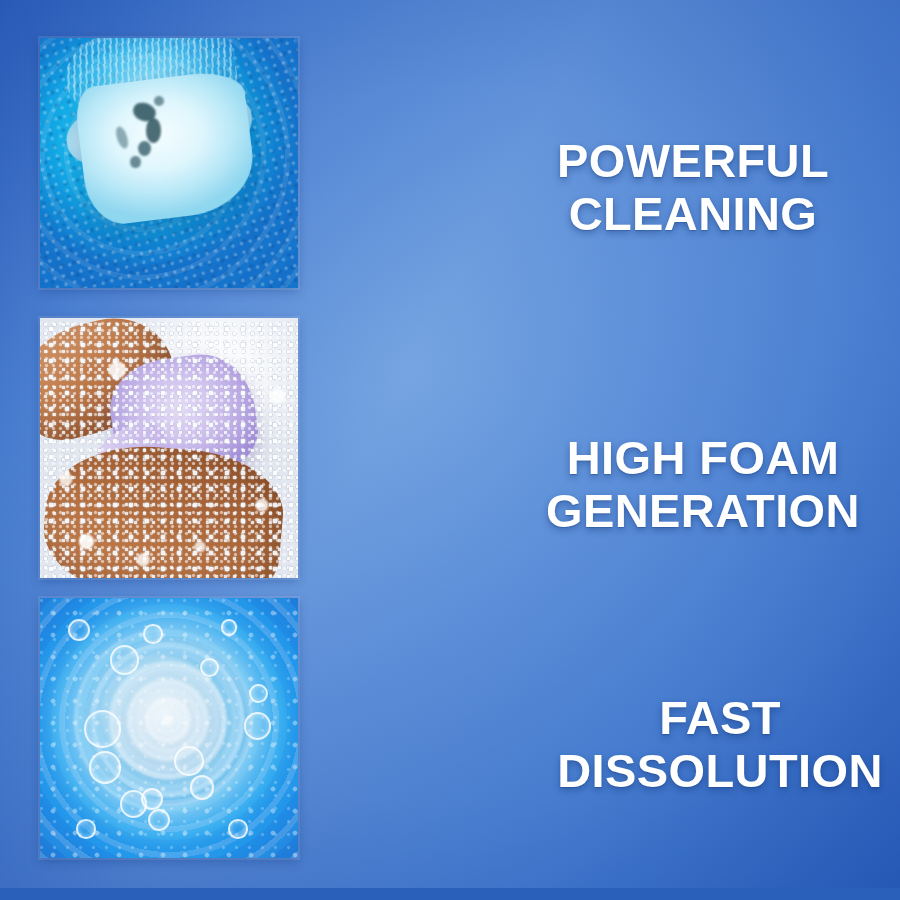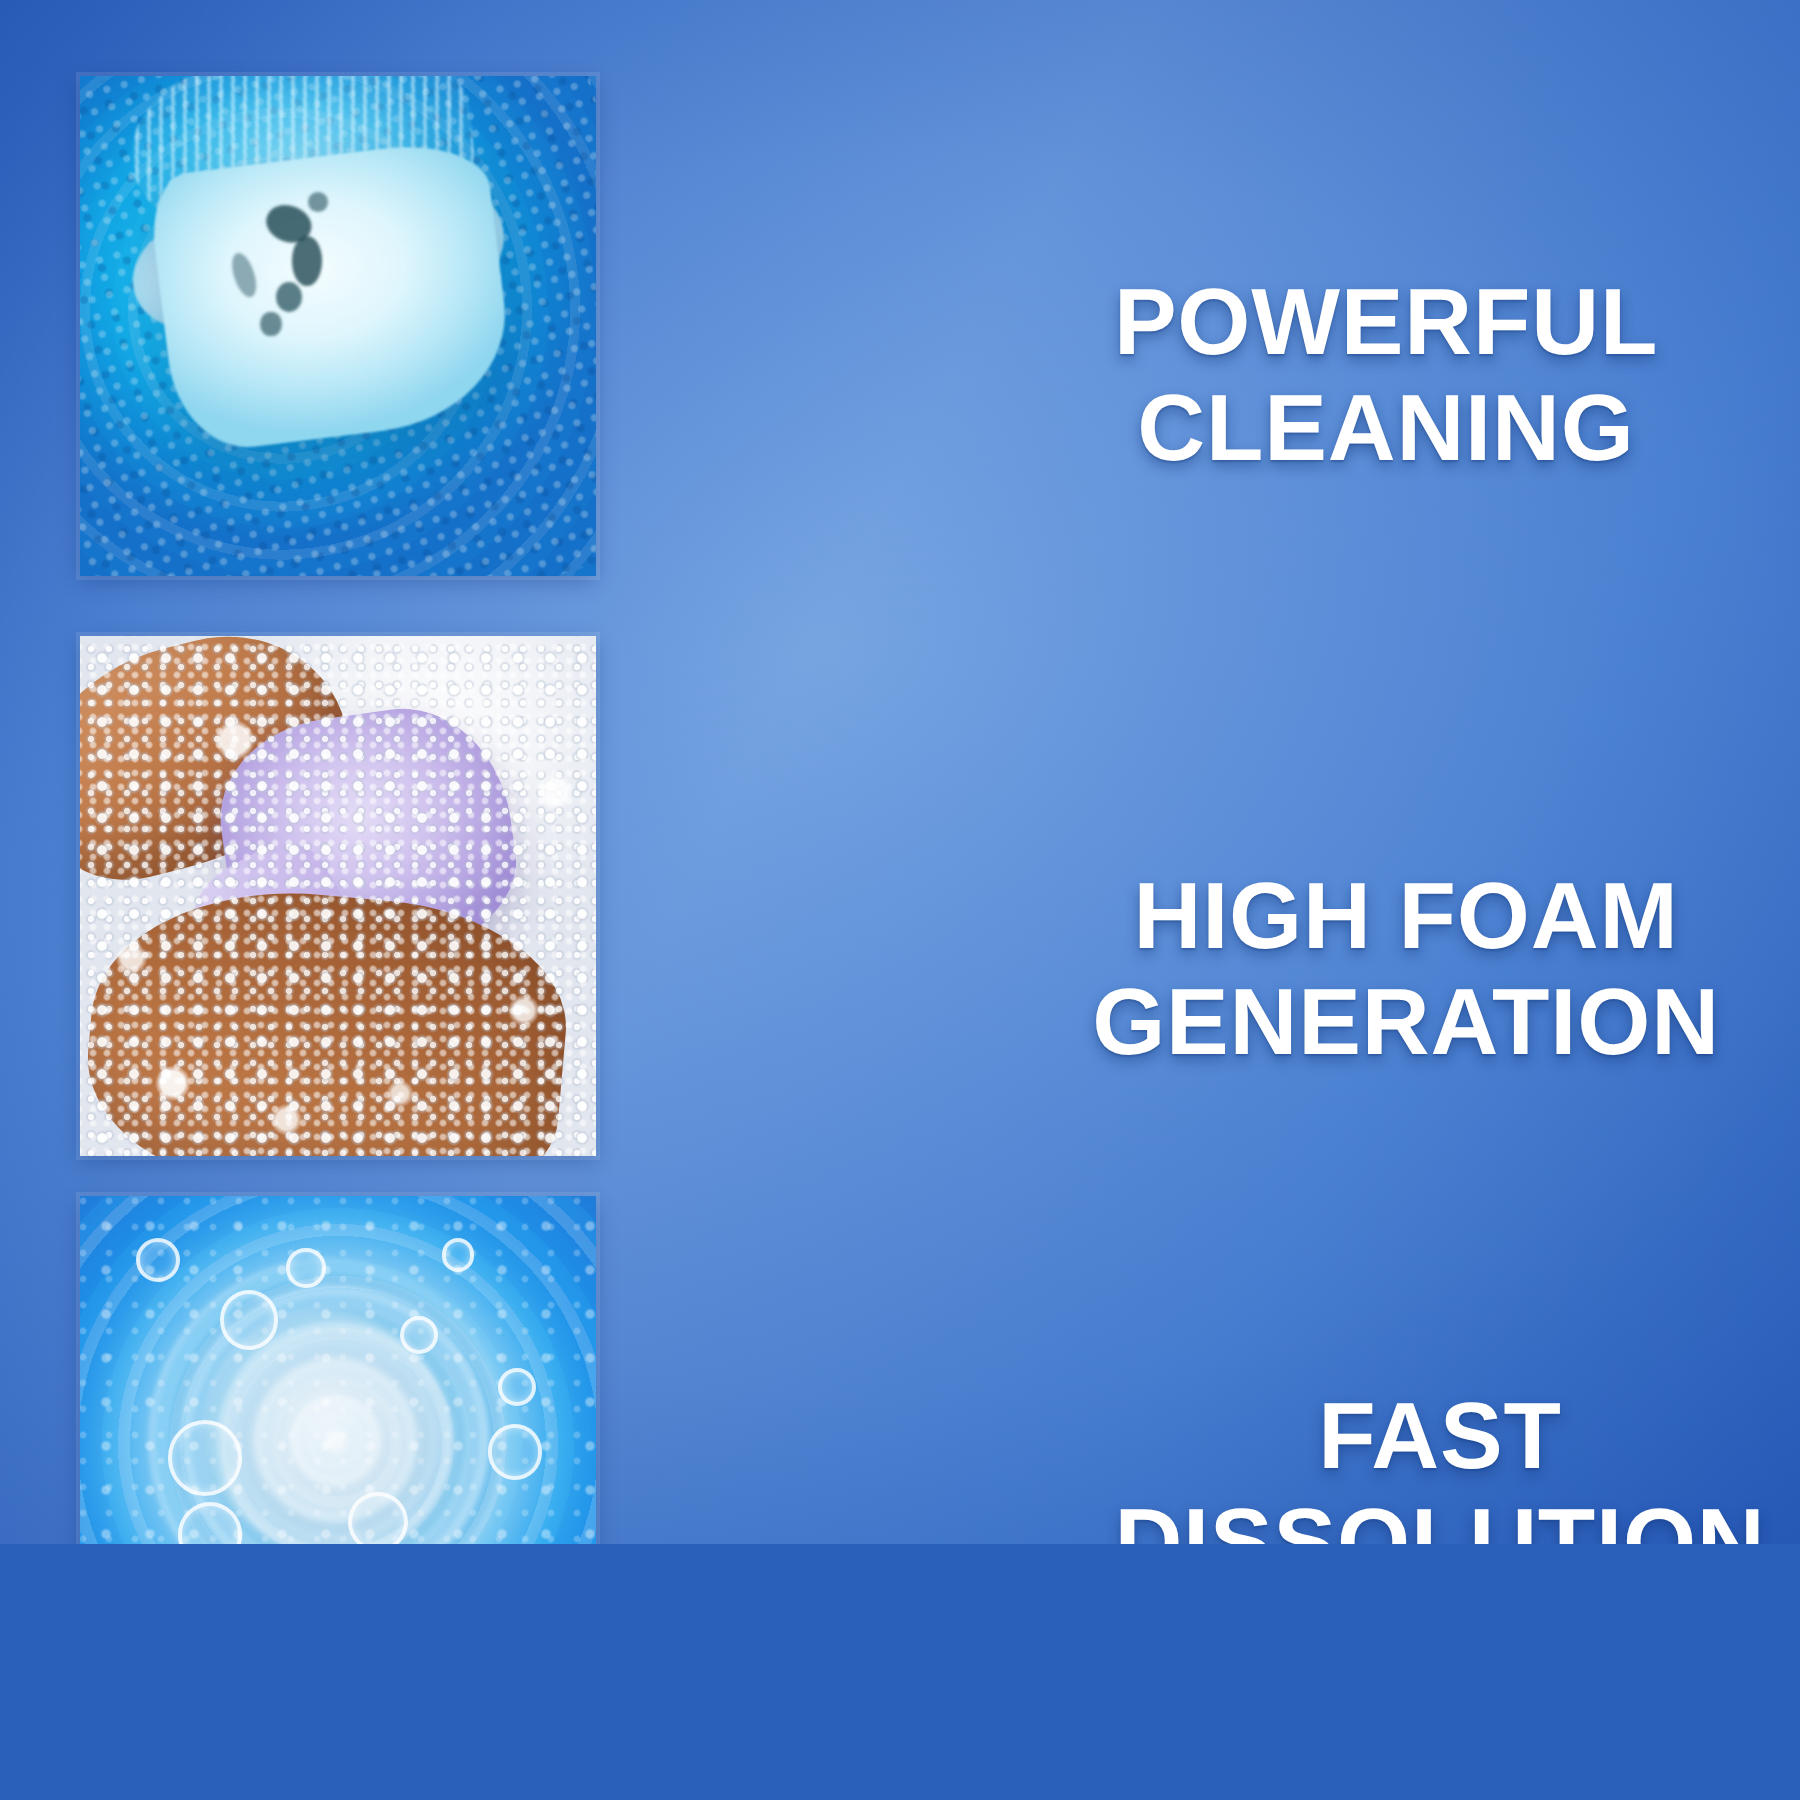--- a/index.html
+++ b/index.html
@@ -3,21 +3,21 @@
 <meta charset="utf-8">
 <title>Detergent Benefits Infographic</title>
 <style>
   html,body{margin:0;padding:0;}
   body{
     width:900px;height:900px;overflow:hidden;
     font-family:"Liberation Sans", sans-serif;
     background:#2a5fba;
   }
   #stage{
-    position:relative;width:900px;height:772px;overflow:hidden;
+    position:relative;width:900px;height:888px;overflow:hidden;
   }
   
   .bg-base{
     position:absolute;inset:0;
     background:
       radial-gradient(135% 110% at 46% 42%, #6e9fe0 0%, #5b8ed8 26%, #4479cb 55%, #2f63bf 78%, #2356b4 100%);
   }
   .bg-diag{
     position:absolute;inset:0;
     background:linear-gradient(118deg,

